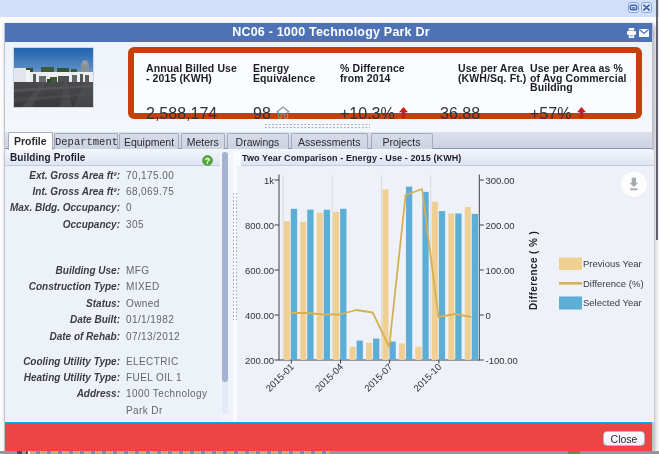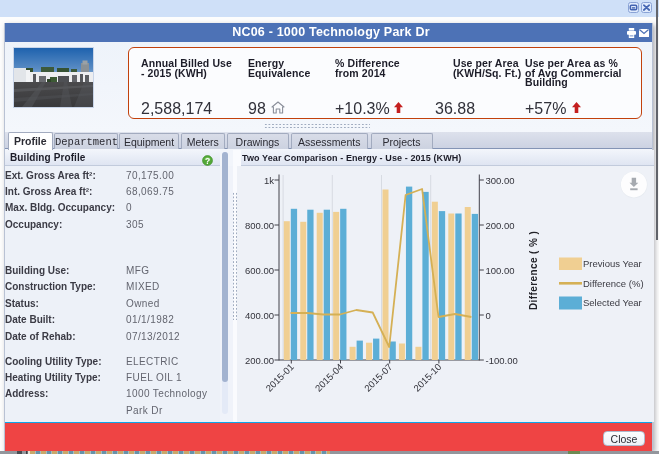--- a/index.html
+++ b/index.html
@@ -14,21 +14,21 @@
   background:#f2f5fb; border:1px solid #b9c2d4; border-top:none;
   box-shadow:2px 2px 5px rgba(80,80,90,.45); }
 #titlebar { position:absolute; left:0; top:0; width:100%; height:19px;
   background:#4d72b6; color:#fff; font-weight:bold; font-size:12.5px;
   line-height:19px; padding-left:5px; letter-spacing:.2px;text-align:center; }
 #sumwrap { position:absolute; left:0; top:19px; width:100%; height:90px;
   background:linear-gradient(#eef3fa,#f4f7fc); }
 #photo { position:absolute; left:8px; top:24px; width:81px; height:61px;
   border:1px solid #c8d4e8; }
 #sumbox { position:absolute; left:123px; top:24px; width:514px; height:72px;
-  background:#fbfcfe; border:1px solid #c2410c; border-radius:6px; }
+  background:#fbfcfe; border:6px solid #c2410c; border-radius:6px; }
 .sh { position:absolute; top:11px; font-size:10.5px; font-weight:bold;
   color:#1c1c28; line-height:9.5px; letter-spacing:.1px; }
 .sv { position:absolute; top:52px; font-size:16px; color:#31313a; }
 #hdots { position:absolute; left:259px; top:100px; width:106px; height:6px;
   background-image:radial-gradient(circle, #9fabbf .7px, transparent .9px);
   background-size:3.6px 3px; }
 #tabstrip { position:absolute; left:0; top:109px; width:100%; height:16.5px;
   background:linear-gradient(#dde1ec,#ccd2e2); border-bottom:1.5px solid #8494b5; }
 #tabs { position:absolute; left:0; top:109px; width:100%; height:17.5px; }
 .tab { position:absolute; top:1px; height:15.5px; font-size:10.5px; color:#2b2b33;
@@ -50,22 +50,22 @@
 #sbtrack { position:absolute; left:216.5px; top:129px; width:6.5px; height:262px;
   background:#e4eaf7; border-radius:3px; }
 #sbthumb { position:absolute; left:216.5px; top:129px; width:6.5px; height:230px;
   background:#a3b3d0; border-radius:3px; }
 #splitv { position:absolute; left:228px; top:126.5px; width:8px; height:272px;
   background:#fafbfe; }
 #vdots { position:absolute; left:227px; top:169px; width:6px; height:128px;
   background-image:radial-gradient(circle, #9fabbf .7px, transparent .9px);
   background-size:3px 3.6px; }
 .row { position:absolute; left:0; width:215px; font-size:10px; line-height:11px; white-space:nowrap; }
-.row b { display:inline-block; width:115px; color:#3b3b45;
-  font-weight:bold; letter-spacing:0; }
+.row b { display:inline-block; width:115px; text-align:right; color:#3b3b45;
+  font-weight:bold; letter-spacing:0;font-style:italic; }
 .row span { color:#63656f; margin-left:6px; letter-spacing:0.4px; }
 #rpanel { position:absolute; left:232px; top:142.5px; width:417px; height:256px;
   background:#eef1f7; }
 #footer { position:absolute; left:0; top:398.5px; width:100%; height:29.5px;
   background:#ef4444; border-top:1px solid #0ea5e9; }
 #closebtn { position:absolute; right:7px; top:8px; width:42px; height:15px;
   background:linear-gradient(#fdfdfe,#eef1f7); border:1px solid #aebacd;
   border-radius:4px; font-size:10.5px; color:#2b2b33; text-align:center;
   line-height:14px; }
 #bottomstrip { position:absolute; left:0; top:451px; width:659px; height:3px; overflow:hidden; z-index:50; }

